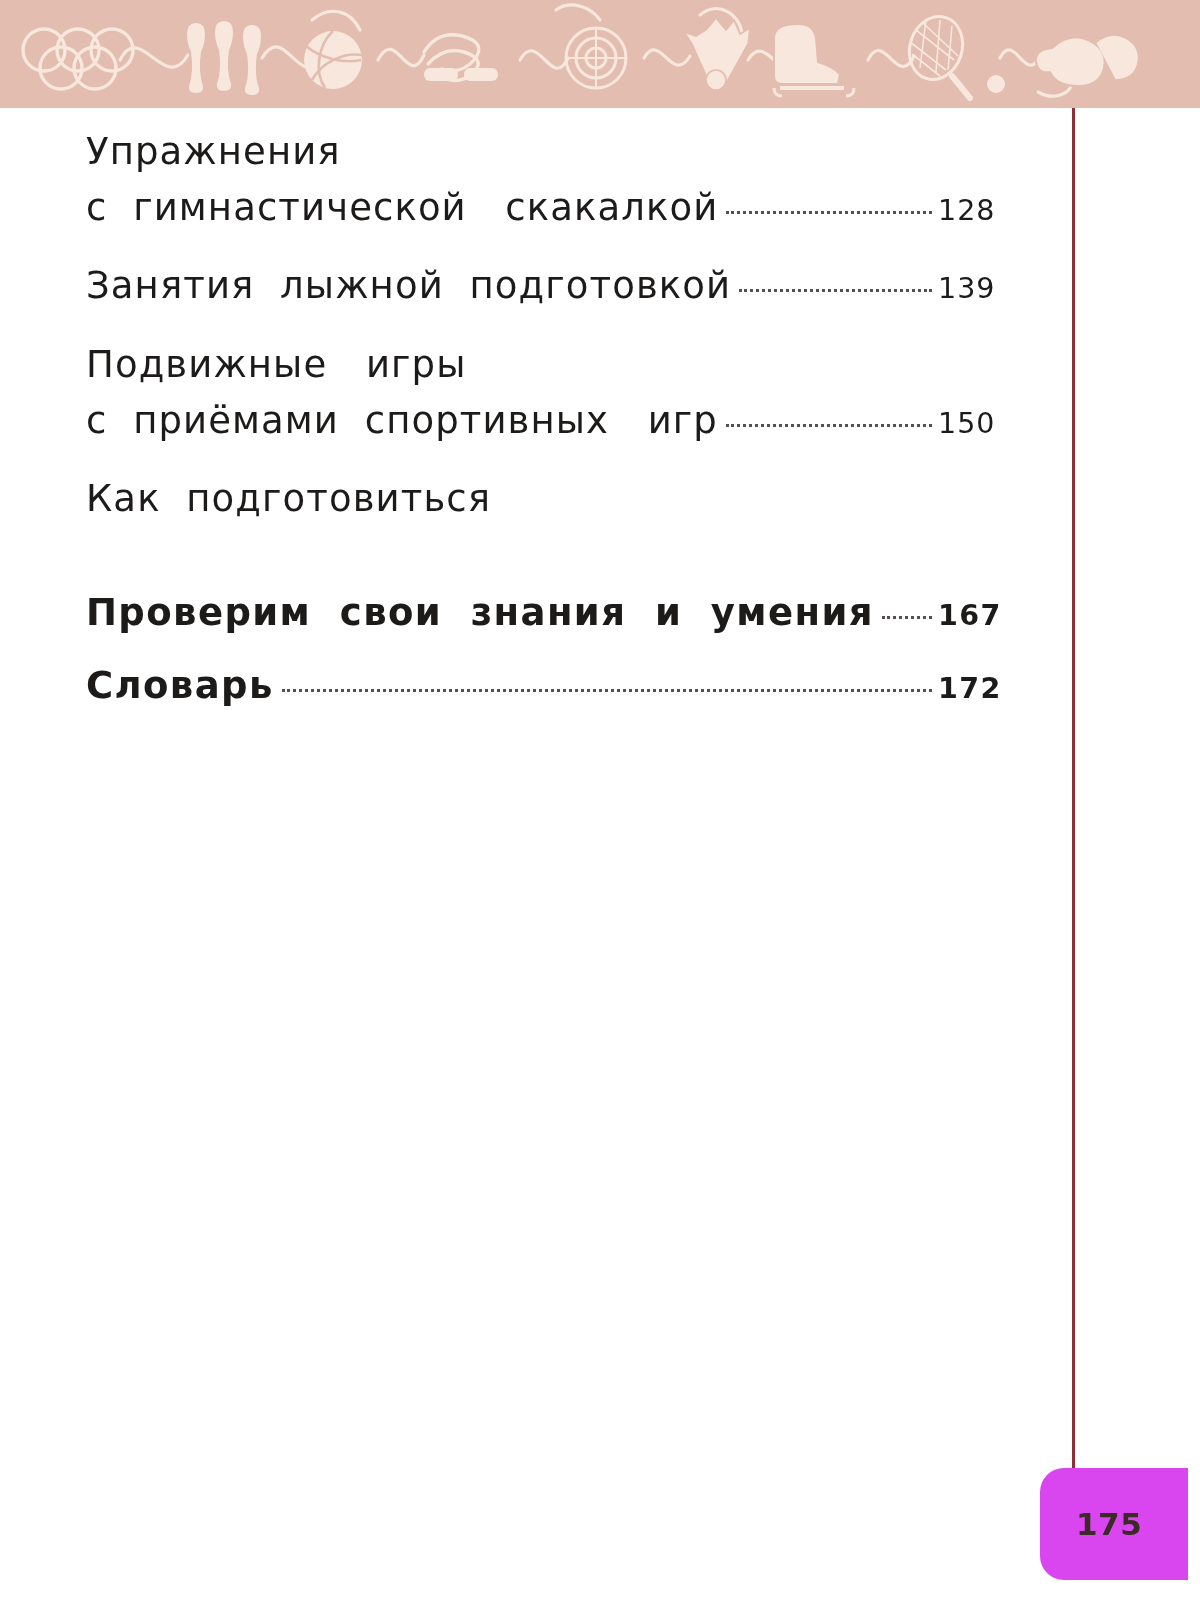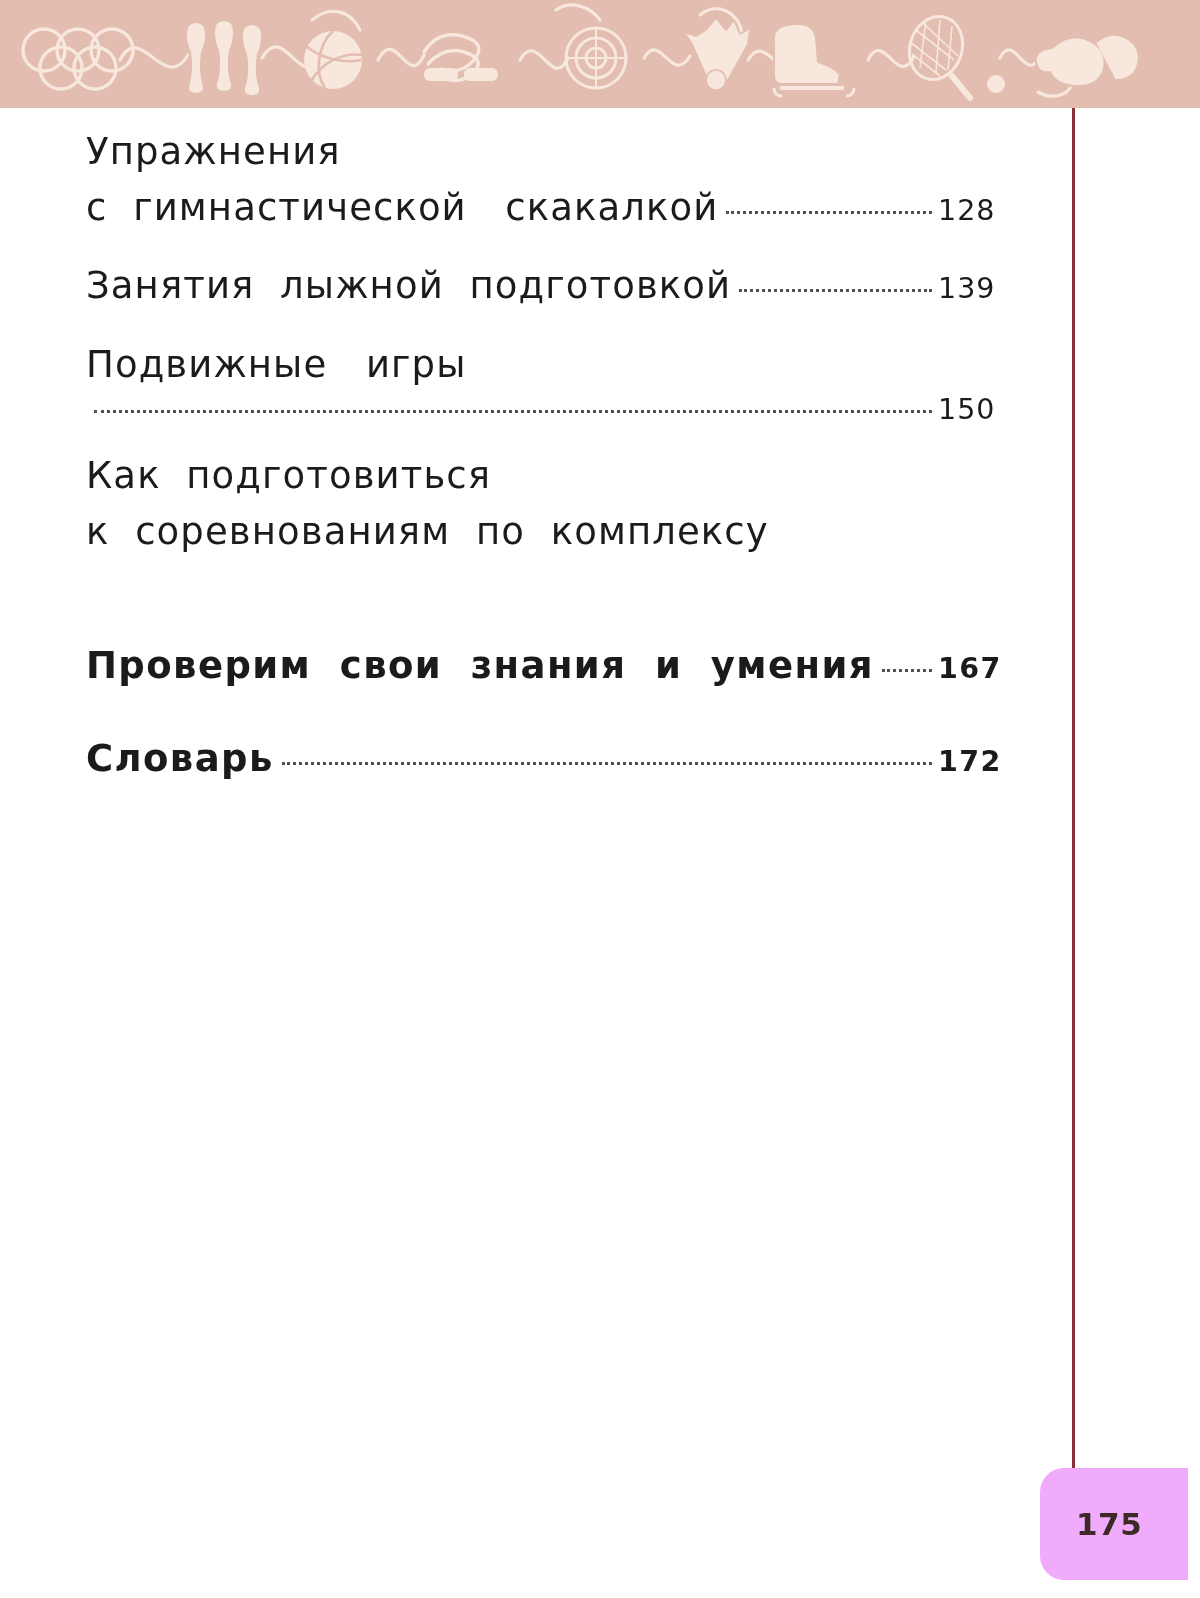--- a/index.html
+++ b/index.html
@@ -42,21 +42,21 @@
     background: #8c2f39;
   }
 
   
   .page-tab {
     position: absolute;
     left: 1040px;
     top: 1468px;
     width: 148px;
     height: 112px;
-    background: #f0abfc;
+    background: #d946ef;
     border-radius: 24px 0 0 24px;
   }
   .page-tab .page-number {
     position: absolute;
     left: 36px;
     top: 38px;
     font-size: 31px;
     font-weight: bold;
     color: #3b2a25;
     letter-spacing: 0.5px;
@@ -100,21 +100,20 @@
     color: #1d1b1a;
     width: 78px;
     letter-spacing: 1px;
     flex: 0 0 auto;
   }
 
   .toc-entry.bold .title,
   .toc-entry.bold .page {
     font-weight: bold;
     letter-spacing: 1.4px;
-    margin-top: 20px;
   }
 
   .spacer-major {
     height: 36px;
   }
 
   .toc-entry.bold {
     margin-bottom: 16px;
   }
 
@@ -235,32 +234,29 @@
       <span class="page">139</span>
     </div>
   </div>
 
   <div class="toc-entry">
     <div class="line">
       <span class="title">Подвижные   игры</span>
       <span class="leader none"></span>
     </div>
     <div class="line">
+      <span class="title">с  приёмами  спортивных   игр</span>
       <span class="leader"></span>
       <span class="page">150</span>
     </div>
   </div>
 
   <div class="toc-entry">
     <div class="line">
       <span class="title">Как  подготовиться</span>
-      <span class="leader none"></span>
-    </div>
-    <div class="line">
-      <span class="title">к  соревнованиям  по  комплексу</span>
       <span class="leader none"></span>
     </div>
   </div>
 
   <div class="spacer-major"></div>
 
   <div class="toc-entry bold">
     <div class="line">
       <span class="title">Проверим  свои  знания  и  умения</span>
       <span class="leader"></span>

